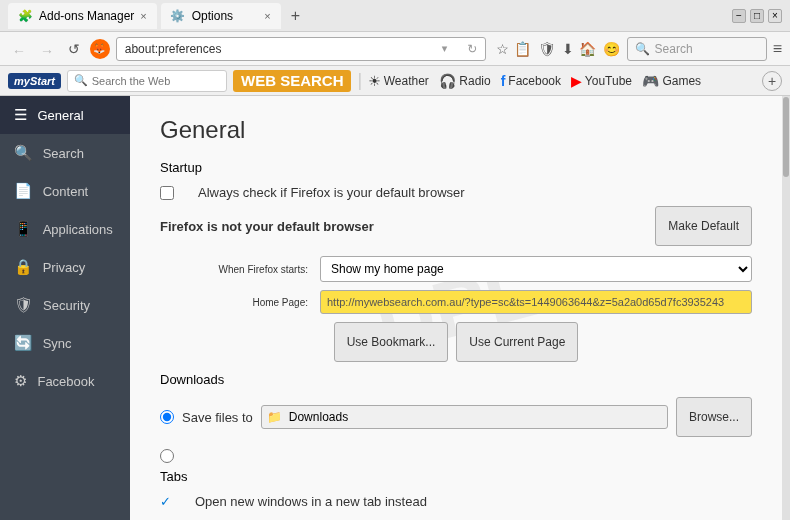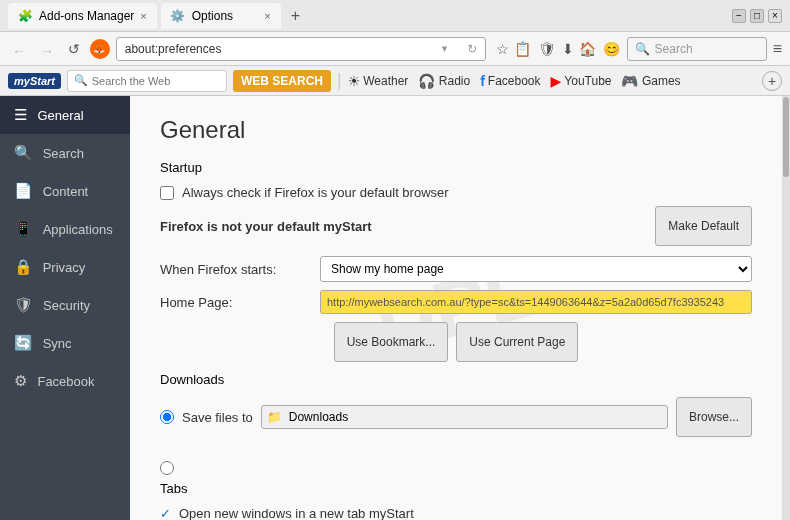--- a/index.html
+++ b/index.html
@@ -111,21 +111,21 @@
       color: #999;
       background: transparent;
       width: 100px;
     }
     .web-search-btn {
       background: #e8a020;
       color: white;
       border: none;
       border-radius: 3px;
       padding: 2px 8px;
-      font-size: 12px;
+      font-size: 15px;
       font-weight: bold;
       cursor: pointer;
       height: 22px;
     }
     .toolbar-items { display: flex; align-items: center; gap: 10px; font-size: 12px; color: #333; }
     .toolbar-item { display: flex; align-items: center; gap: 3px; cursor: pointer; }
     .toolbar-item-icon { font-size: 14px; }
     .toolbar-add-btn {
       width: 20px; height: 20px;
       border: 1px solid #aaa;
@@ -192,36 +192,36 @@
       margin-bottom: 16px;
     }
     .section-title {
       font-size: 13px;
       font-weight: normal;
       color: #000000;
       margin-bottom: 10px;
       margin-top: 0;
     }
     .row { display: flex; align-items: center; gap: 8px; margin-bottom: 8px; }
-    .checkbox-row { display: flex; align-items: flex-end; gap: 8px; margin-bottom: 6px; }
+    .checkbox-row { display: flex; align-items: flex-end; gap: 24px; margin-bottom: 6px; }
     input[type="checkbox"] { width: 14px; height: 14px; cursor: pointer; }
     input[type="radio"] { width: 14px; height: 14px; cursor: pointer; }
     .label-text { font-size: 13px; color: #333; }
     .bold-text { font-weight: bold; font-size: 13px; color: #333; }
     .btn {
       background: #e8e8e8;
       border: 1px solid #aaa;
       border-radius: 3px;
       padding: 12px 12px;
       font-size: 12px;
       cursor: pointer;
       color: #333;
     }
     .form-row { display: flex; align-items: center; margin-bottom: 8px; }
-    .form-label { width: 160px; text-align: left; font-size: 13px; color: #333; padding-right: 12px; }
+    .form-label { width: 160px; text-align: right; font-size: 10px; color: #333; padding-right: 12px; }
     .select-box {
       flex: 1;
       height: 26px;
       border: 1px solid #aaa;
       border-radius: 3px;
       font-size: 12px;
       padding: 0 6px;
       background: white;
       cursor: pointer;
     }
@@ -229,21 +229,21 @@
       flex: 1;
       height: 24px;
       border: 1px solid #aaa;
       border-radius: 3px;
       font-size: 12px;
       padding: 0 6px;
       background: #fde047;
       color: #555;
     }
     .btn-row { display: flex; gap: 8px; justify-content: center; margin-bottom: 10px; }
-    .save-row { display: flex; align-items: center; gap: 8px; margin-bottom: 24px; }
+    .save-row { display: flex; align-items: center; gap: 8px; margin-bottom: 12px; }
     .downloads-input {
       flex: 1;
       height: 24px;
       border: 1px solid #aaa;
       border-radius: 3px;
       background: #f0f0f0;
       padding: 0 6px;
       font-size: 12px;
       display: flex;
       align-items: center;
@@ -388,21 +388,21 @@
     <div class="watermark">DPL</div>
     <div class="content-inner">
       <h1 class="page-title">General</h1>
 
       <div class="section-title">Startup</div>
       <div class="checkbox-row">
         <input type="checkbox" style="">
         <span class="label-text">Always check if Firefox is your default browser</span>
       </div>
       <div class="row" style="margin-bottom:10px;">
-        <span class="bold-text">Firefox is not your default myStart</span>
+        <span class="bold-text">Firefox is not your default browser</span>
         <button class="btn" style="margin-left:auto;">Make Default</button>
       </div>
 
       <div class="form-row">
         <div class="form-label">When Firefox starts:</div>
         <select class="select-box">
           <option>Show my home page</option>
         </select>
       </div>
 
@@ -426,21 +426,21 @@
         </div>
         <button class="btn">Browse...</button>
       </div>
       <div class="checkbox-row">
         <input type="radio" style="">
       </div>
 
       <div class="section-title">Tabs</div>
       <div class="checkbox-row">
         <span class="check-blue">✓</span>
-        <span class="label-text">Open new windows in a new tab myStart</span>
+        <span class="label-text">Open new windows in a new tab instead</span>
       </div>
     </div>
   </div>
 
   <div class="scrollbar">
     <div class="scrollbar-thumb"></div>
   </div>
 </div>
 
 </body></html>

